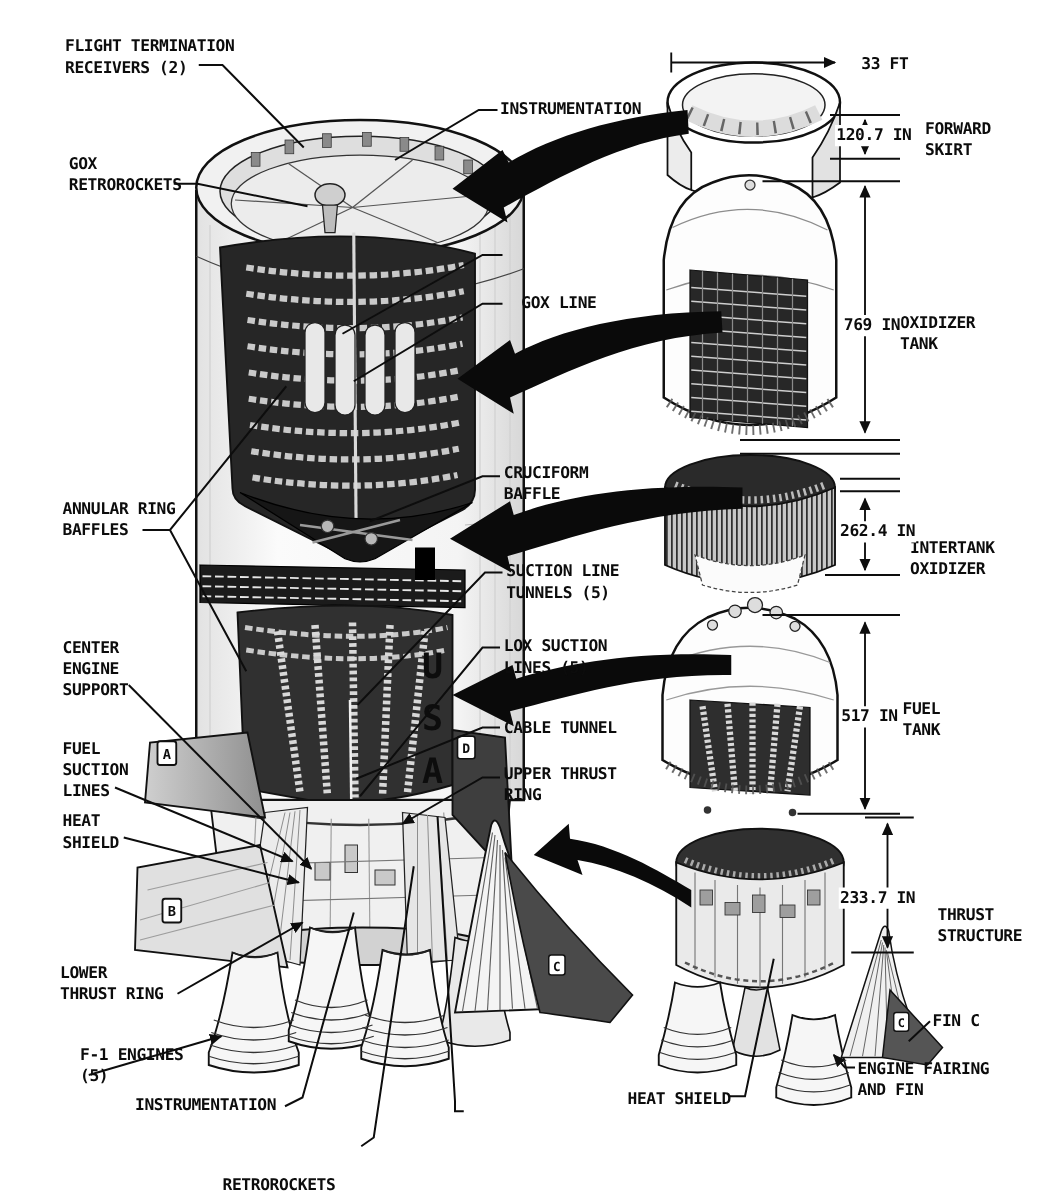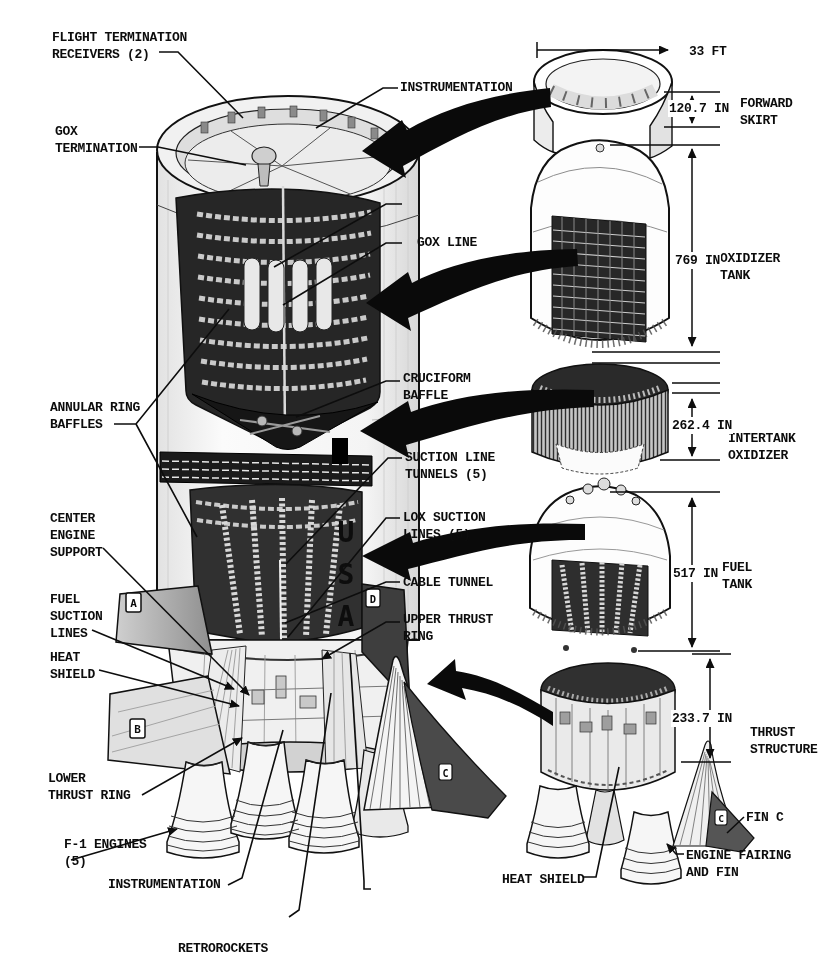--- a/index.html
+++ b/index.html
@@ -1,20 +1,20 @@
 <!DOCTYPE html>
 <html><head>
 <meta charset="utf-8">
 <style>
   html,body{margin:0;padding:0;background:#fff;}
   .stage{position:relative;width:836px;height:962px;background:#fff;overflow:hidden;
          font-family:"DejaVu Sans Mono","Liberation Mono",monospace;}
   .stage svg{position:absolute;left:0;top:0;}
   .lbl{position:absolute;font-weight:bold;font-size:13px;line-height:17px;
-       letter-spacing:-0.3px;white-space:pre;color:#0c0c0c;z-index:5;font-family:Liberation Mono, monospace;}
+       letter-spacing:-0.3px;white-space:pre;color:#0c0c0c;z-index:5;}
   .dim{background:#fff;padding:0 1px;z-index:6;}
   .svgtxt{font-family:"DejaVu Sans Mono","Liberation Mono",monospace;font-weight:bold;fill:#0d0d0d;}
 </style>
 </head>
 <body>
 
 <div class="stage">
 
 <svg width="836" height="962" viewBox="0 0 836 962">
   <defs>
@@ -366,21 +366,21 @@
     <path d="M577,249 C502,250 448,264 412,283 L408,272 L366,303 L411,331 L408,318 C455,297 508,270 578,266 Z"></path>
     <path d="M594,390 C512,387 455,396 411,412 L408,401 L360,431 L409,458 L406,445 C458,430 516,409 594,407 Z"></path>
     <path d="M585,524 C508,521 456,530 413,543 L410,532 L362,556 L411,581 L408,569 C460,556 512,539 585,540 Z"></path>
     <path d="M553,726 C523,706 492,693 462,688 L466,700 L427,684 L455,659 L456,671 C492,676 526,696 553,712 Z"></path>
   </g>
 </svg>
 
 <div class="lbl" style="left:52px;top:29px">FLIGHT TERMINATION
 RECEIVERS (2)</div>
 <div class="lbl" style="left:55px;top:123px">GOX
-TERMINATION</div>
+RETROROCKETS</div>
 <div class="lbl" style="left:400px;top:79px">INSTRUMENTATION</div>
 <div class="lbl" style="left:417px;top:234px">GOX LINE</div>
 <div class="lbl" style="left:50px;top:399px">ANNULAR RING
 BAFFLES</div>
 <div class="lbl" style="left:403px;top:370px">CRUCIFORM
 BAFFLE</div>
 <div class="lbl" style="left:405px;top:449px">SUCTION LINE
 TUNNELS (5)</div>
 <div class="lbl" style="left:403px;top:509px">LOX SUCTION
 LINES (5)</div>

